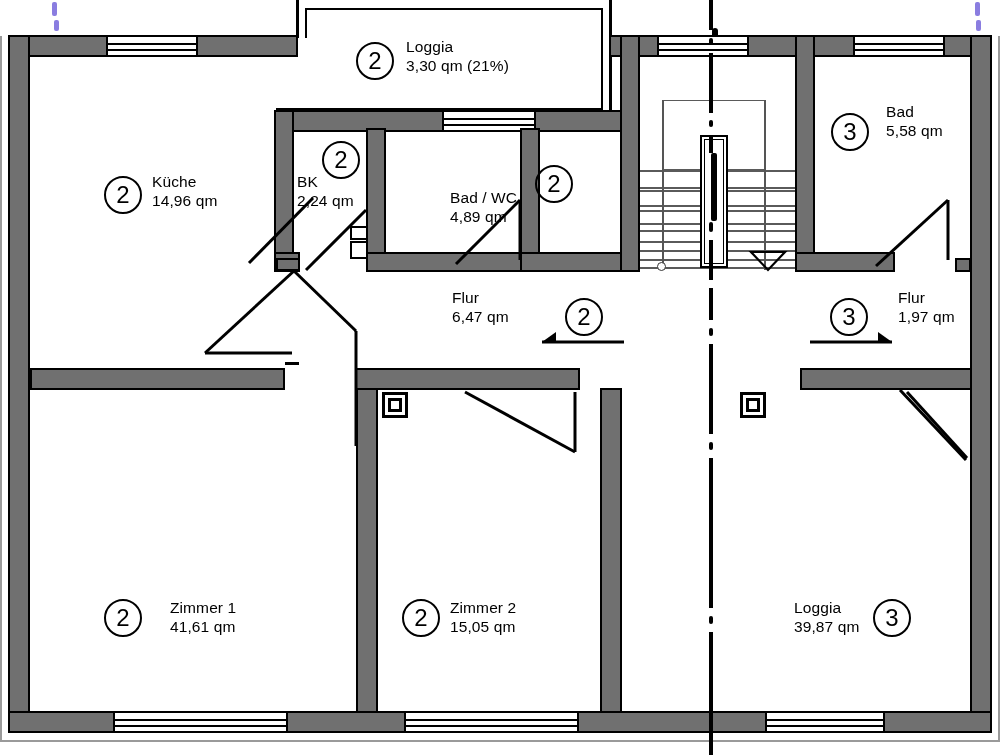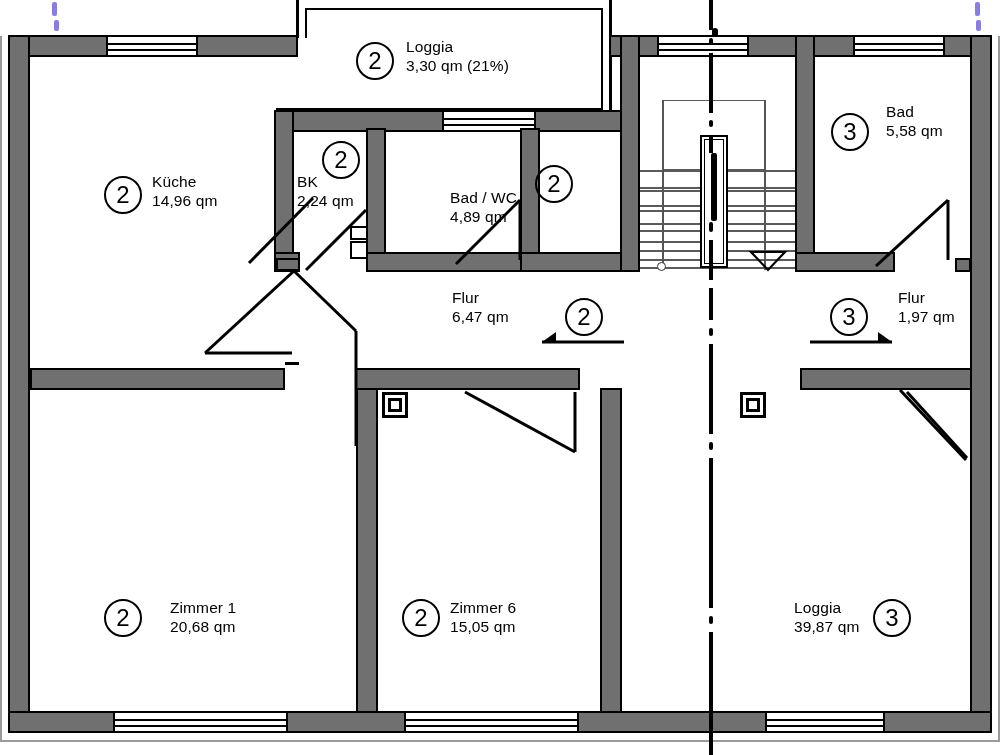--- a/index.html
+++ b/index.html
@@ -298,26 +298,26 @@
 
   <div class="badge" style="left:830px;top:298px;">3</div>
   <div class="label" style="left:898px;top:288px;">
     <span class="l1">Flur</span>
     <span class="l2">1,97 qm</span>
   </div>
 
   <div class="badge" style="left:104px;top:599px;">2</div>
   <div class="label" style="left:150px;top:598px;margin-left:20px;">
     <span class="l1">Zimmer 1</span>
-    <span class="l2">20,68 qm</span>
+    <span class="l2">41,61 qm</span>
   </div>
 
   <div class="badge" style="left:402px;top:599px;">2</div>
   <div class="label" style="left:450px;top:598px;">
-    <span class="l1">Zimmer 6</span>
+    <span class="l1">Zimmer 2</span>
     <span class="l2">15,05 qm</span>
   </div>
 
   <div class="label" style="left:794px;top:598px;">
     <span class="l1">Loggia</span>
     <span class="l2">39,87 qm</span>
   </div>
   <div class="badge" style="left:873px;top:599px;">3</div>
 
 </div>

